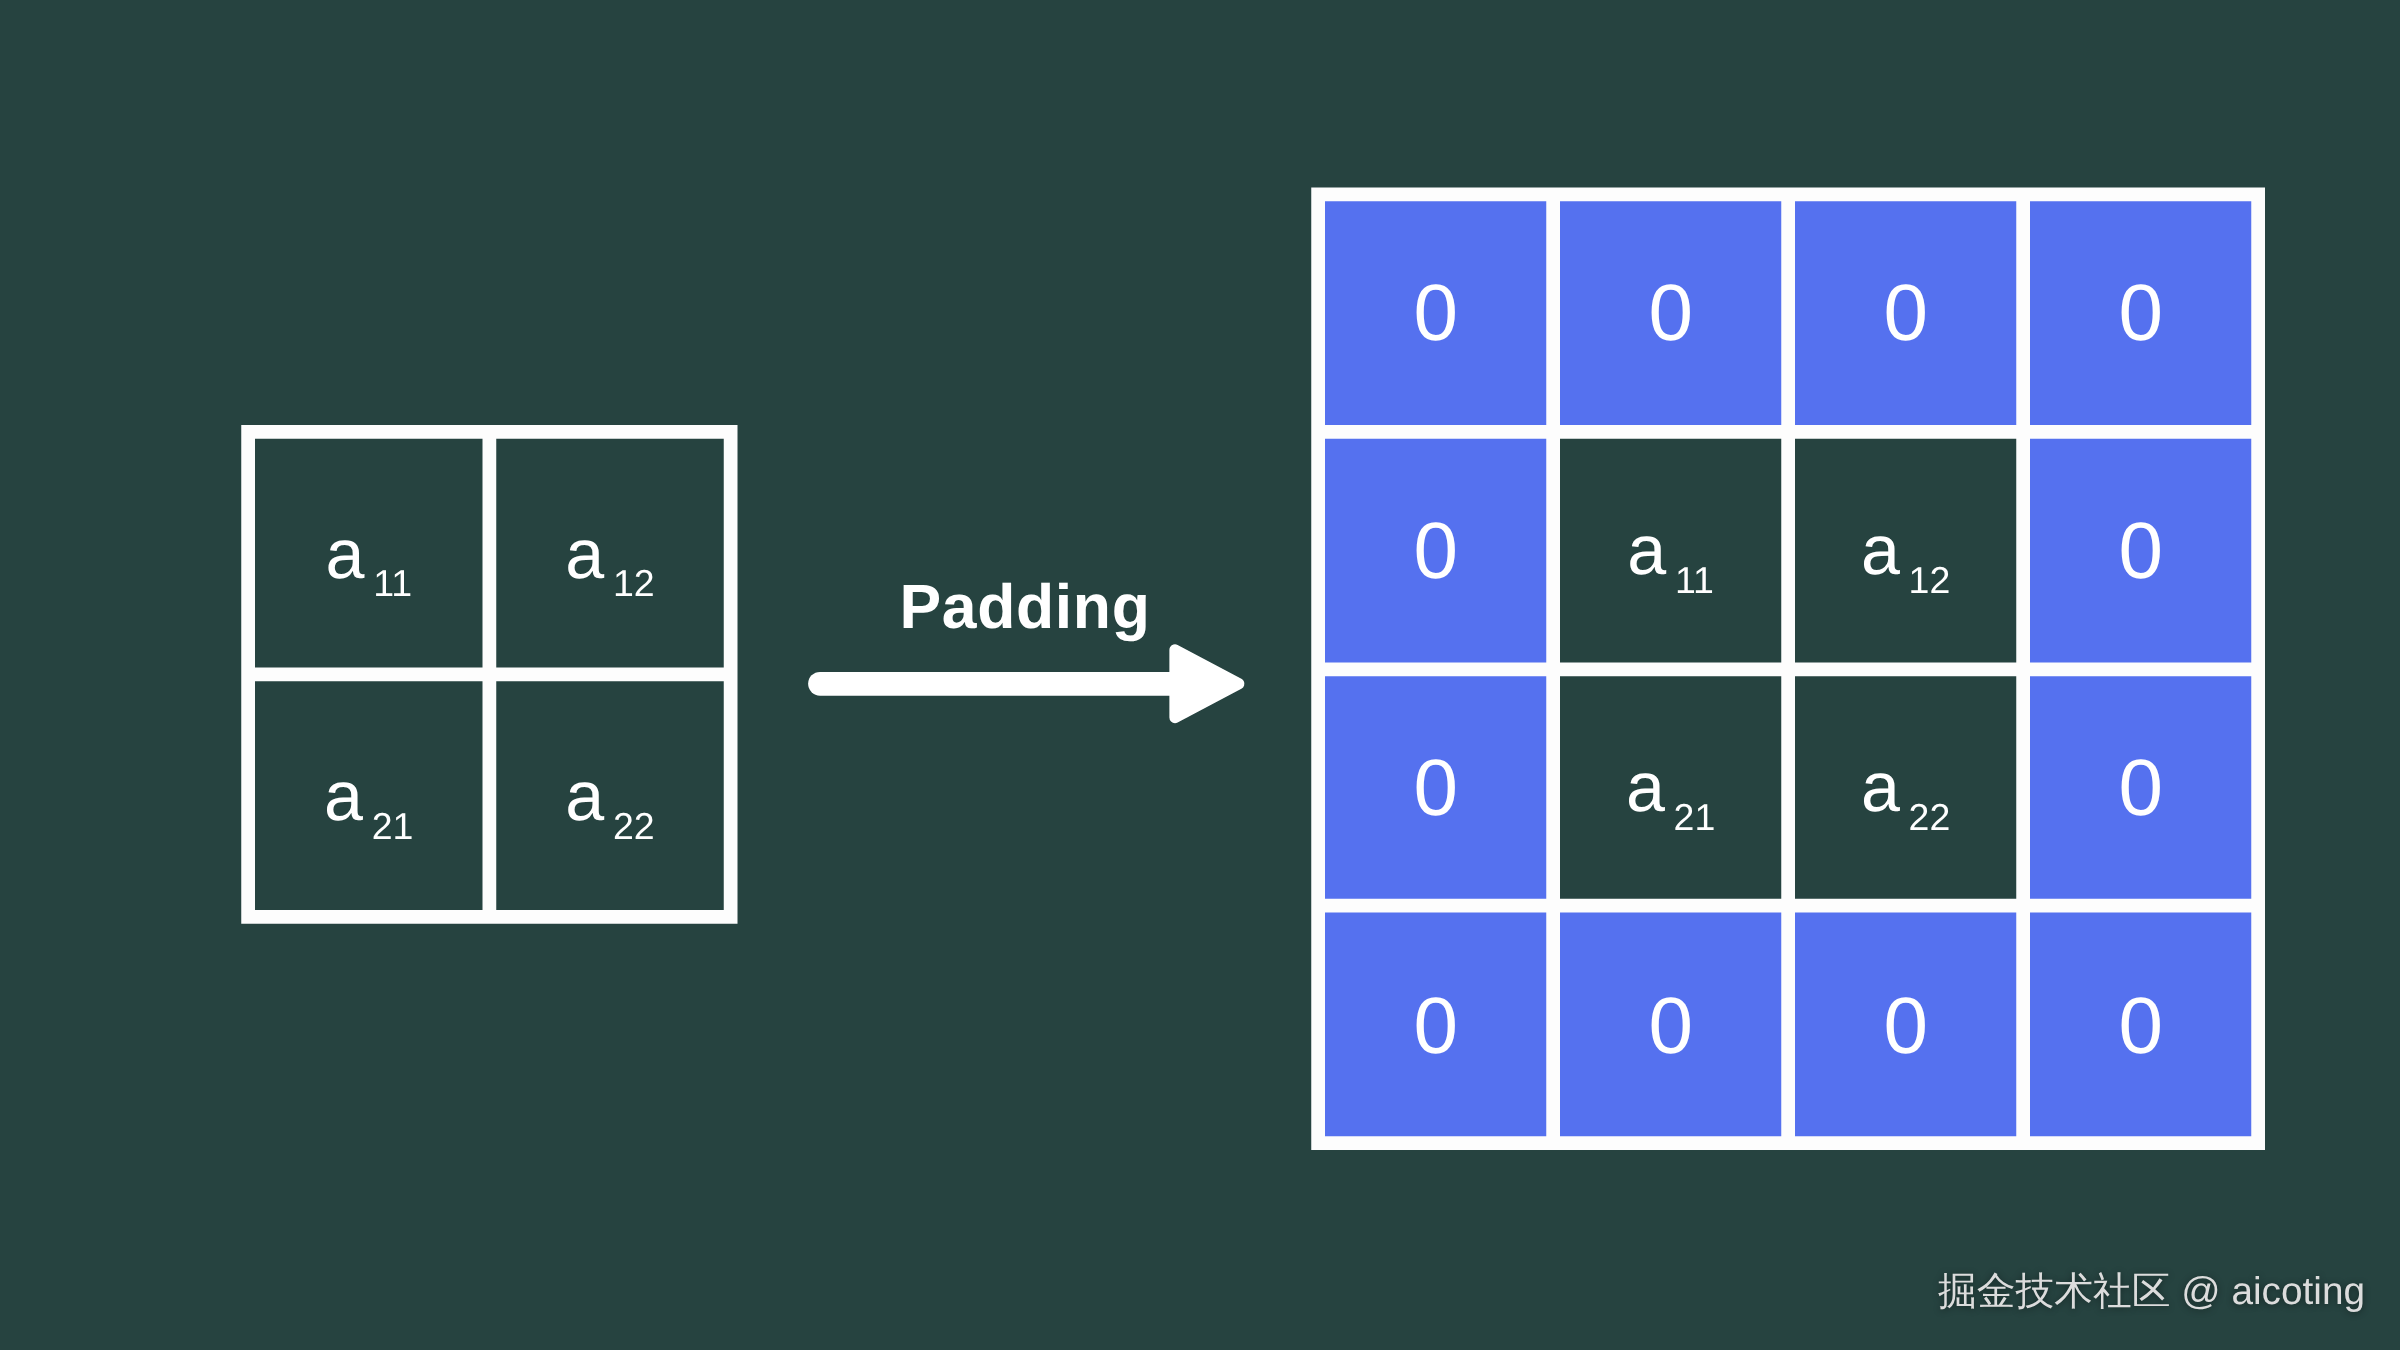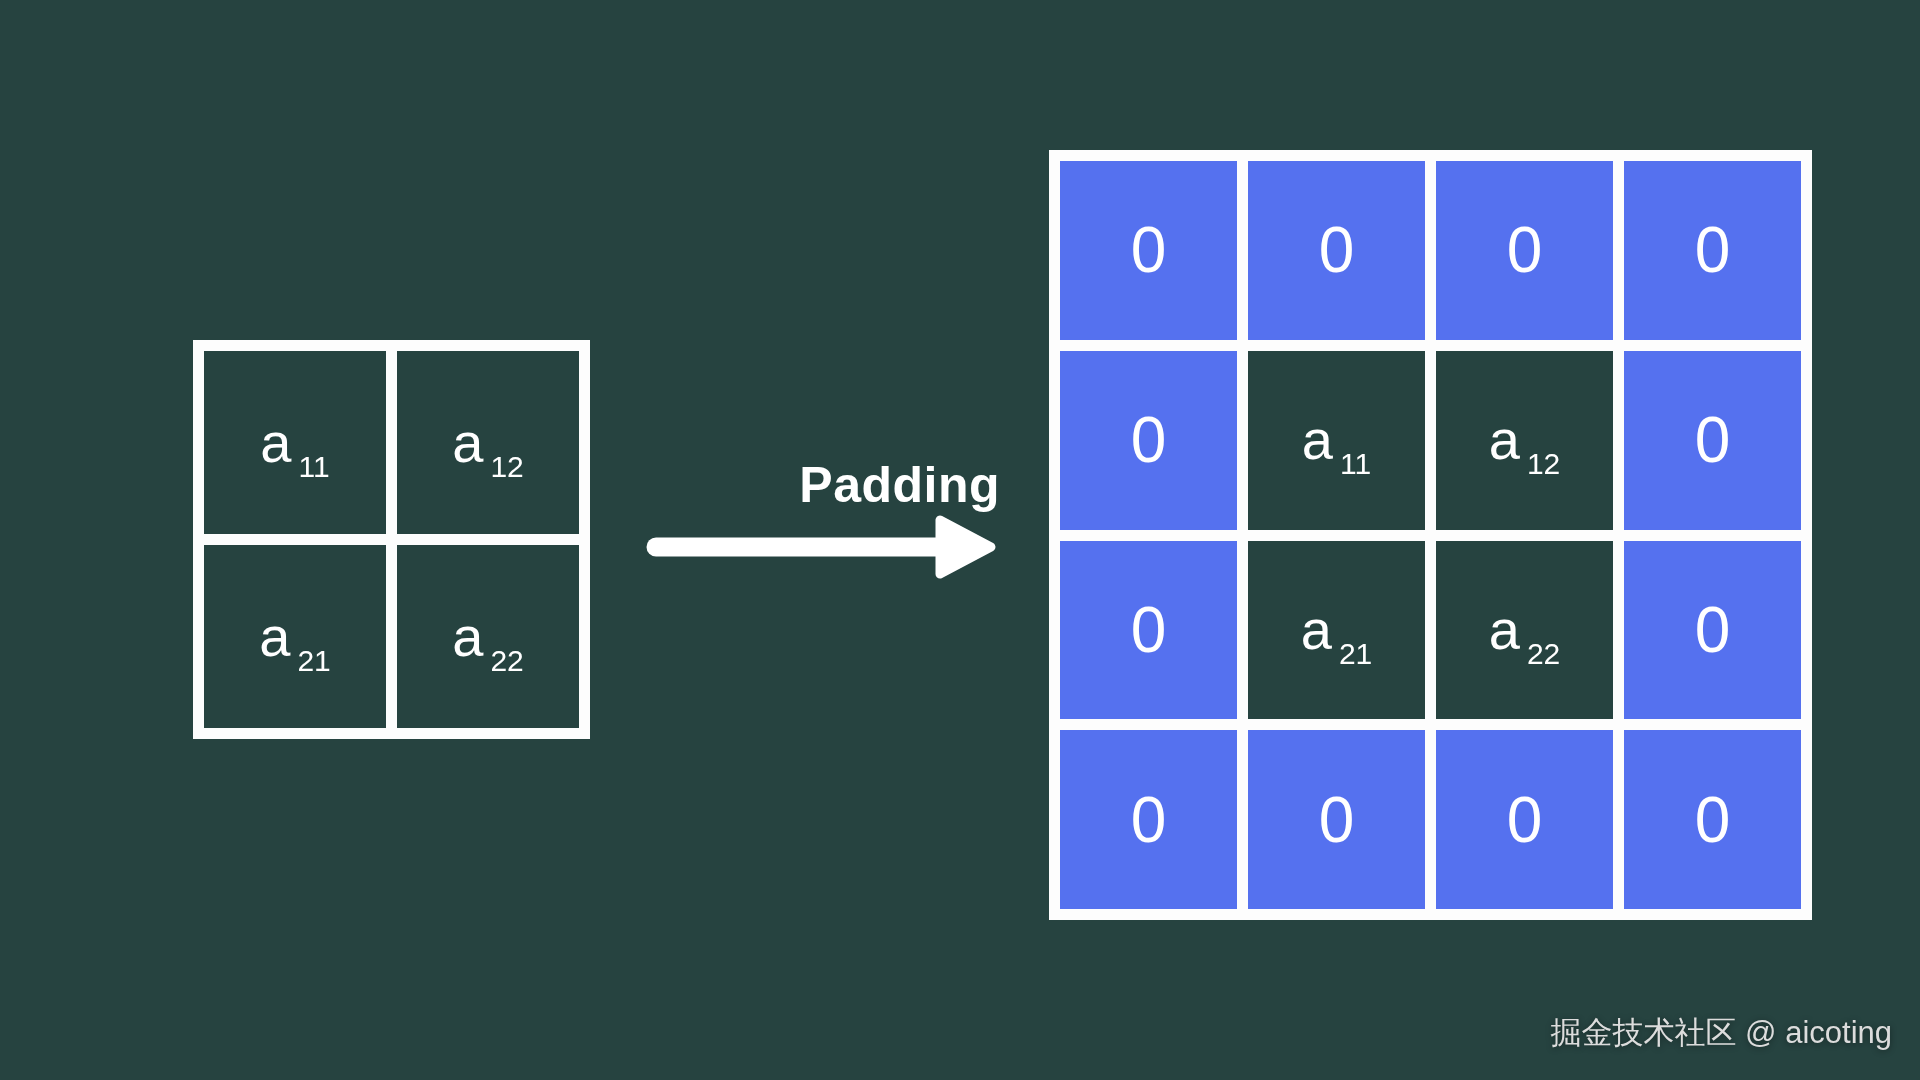--- a/index.html
+++ b/index.html
@@ -64,21 +64,21 @@
   .zero {
     color: var(--text);
     font-size: 64px;
     line-height: 1;
   }
 
   .transform-group {
     position: absolute;
     left: 640px; top: 460px;
     width: 360px;
-    text-align: right;
+    text-align: center;
   }
   .padding-label {
     color: var(--text);
     font-size: 50px;
     font-weight: 600;
     line-height: 1;
     letter-spacing: 0.5px;
   }
   .arrow-svg { display: block; margin-top: 0px; }
 

